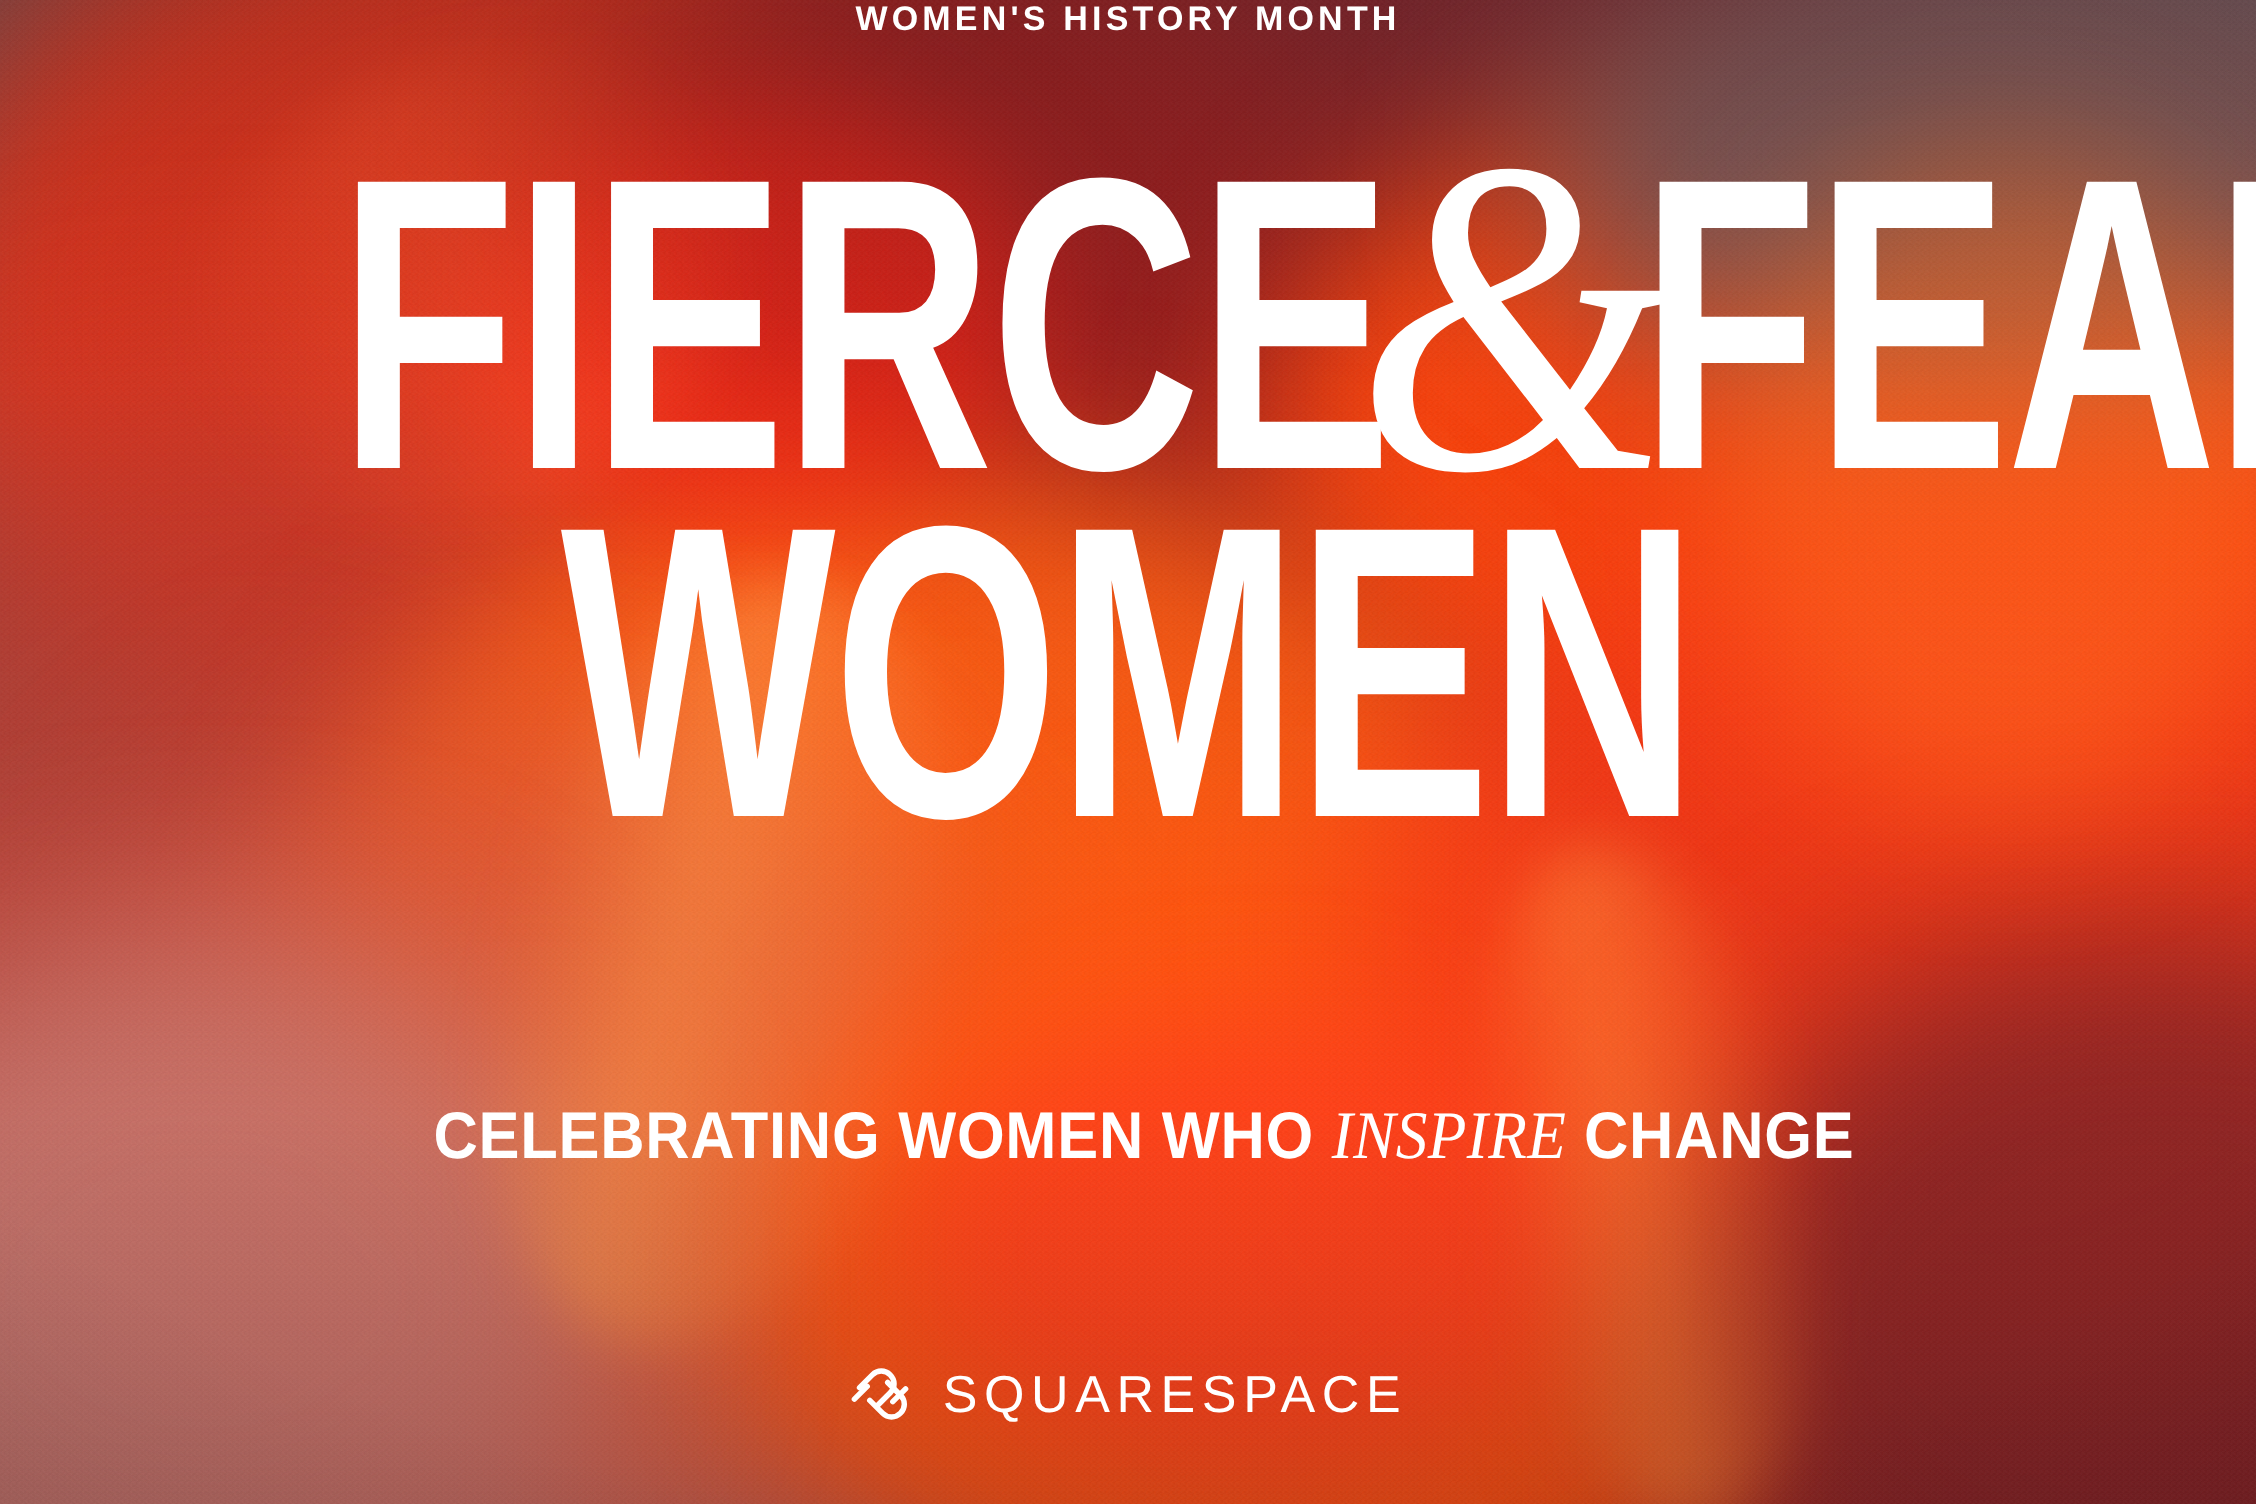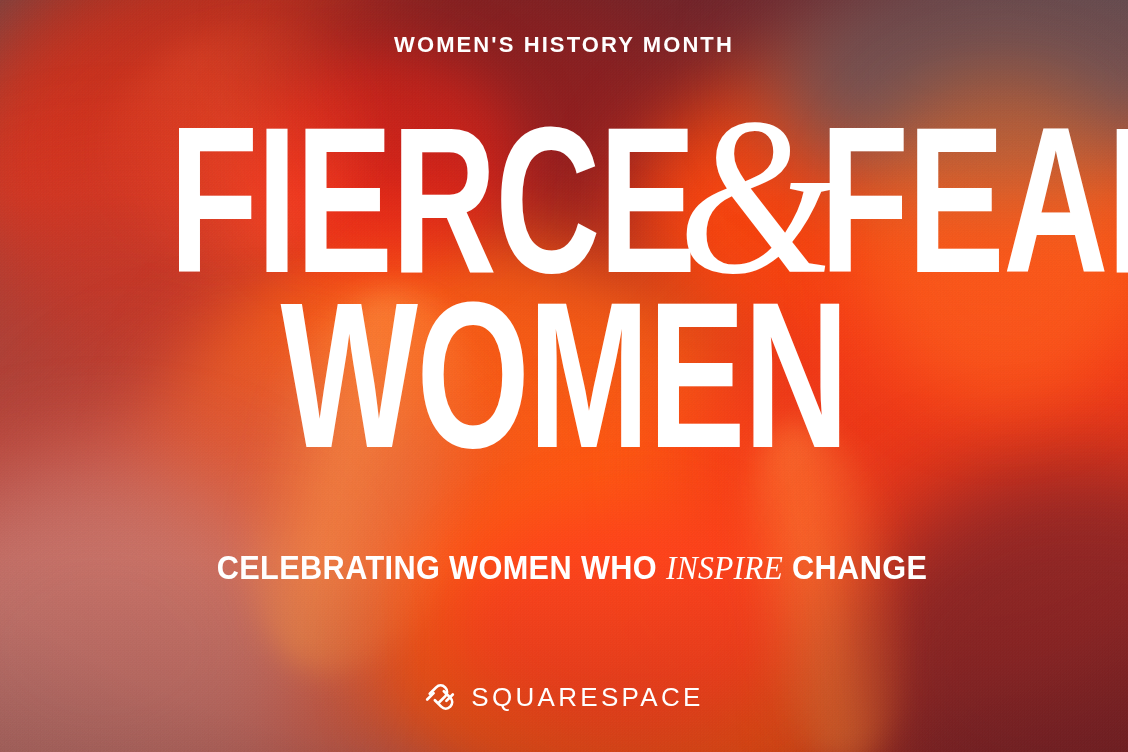--- a/index.html
+++ b/index.html
@@ -60,22 +60,21 @@
       repeating-radial-gradient(circle at 13% 27%, rgba(255,255,255,.07) 0 1px, rgba(0,0,0,0) 1px 2px),
       repeating-radial-gradient(circle at 71% 63%, rgba(0,0,0,.07) 0 1px, rgba(0,0,0,0) 1px 2px),
       repeating-linear-gradient(37deg, rgba(255,255,255,.035) 0 1px, rgba(0,0,0,.035) 1px 2px);
     background-size:3px 3px, 4px 4px, 3px 3px;
   }
 
   
   .content{ position:absolute; inset:0; display:flex; flex-direction:column; align-items:center; }
 
   .eyebrow{
-    margin-top:32px;
-    color:#fff; font-weight:bold; font-size:22px; letter-spacing:2.1px;
+    color:#fff; font-weight:bold; font-size:17px; letter-spacing:2.1px;
     text-align:center; white-space:nowrap;
   }
 
   .headline{
     margin-top:48px; width:100%; text-align:center; color:#fff;
     user-select:none;
   }
   .hl-line{
     display:block; white-space:nowrap;
     font-family:"Liberation Sans Narrow","Liberation Sans", sans-serif;

